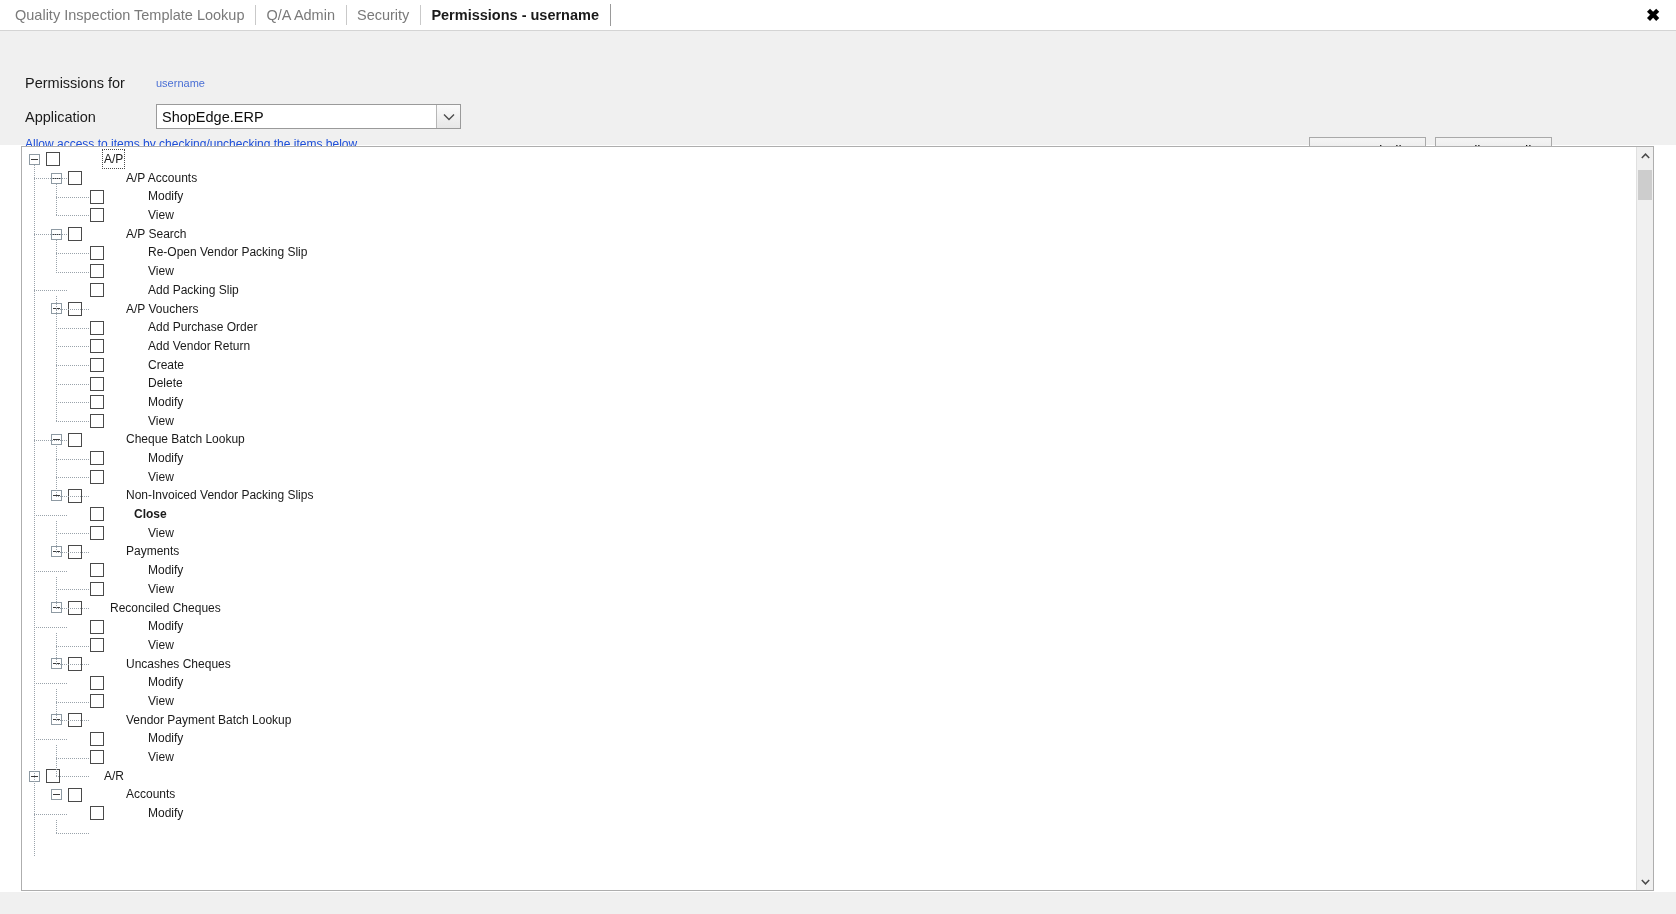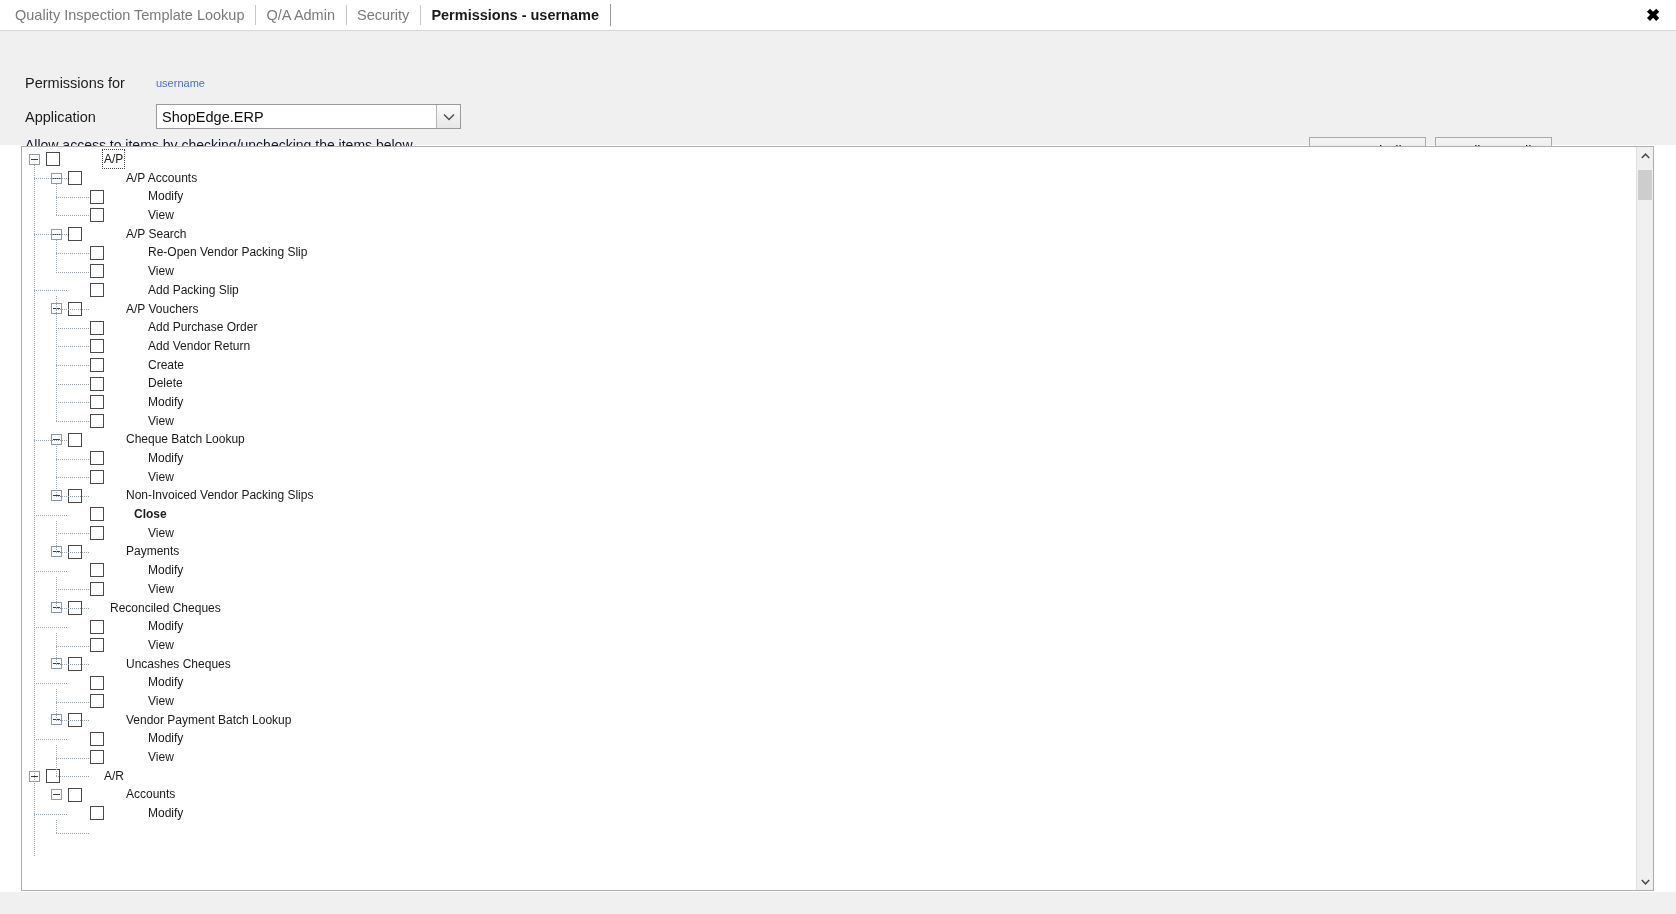--- a/index.html
+++ b/index.html
@@ -112,22 +112,22 @@
     display: flex;
     align-items: center;
     justify-content: center;
     cursor: pointer;
   }
   #app-combo-arrow svg { display: block; }
 
   #hint-text {
     position: absolute;
     left: 25px; top: 106px;
-    font-size: 14px;
-    color: #0f172a;
+    font-size: 12px;
+    color: #1d4ed8;
     white-space: nowrap;
   }
 
   .topbtn {
     position: absolute;
     top: 106px;
     height: 27px;
     width: 117px;
     background: linear-gradient(#f4f4f4, #e3e3e3);
     border: 1px solid #a9a9a9;

